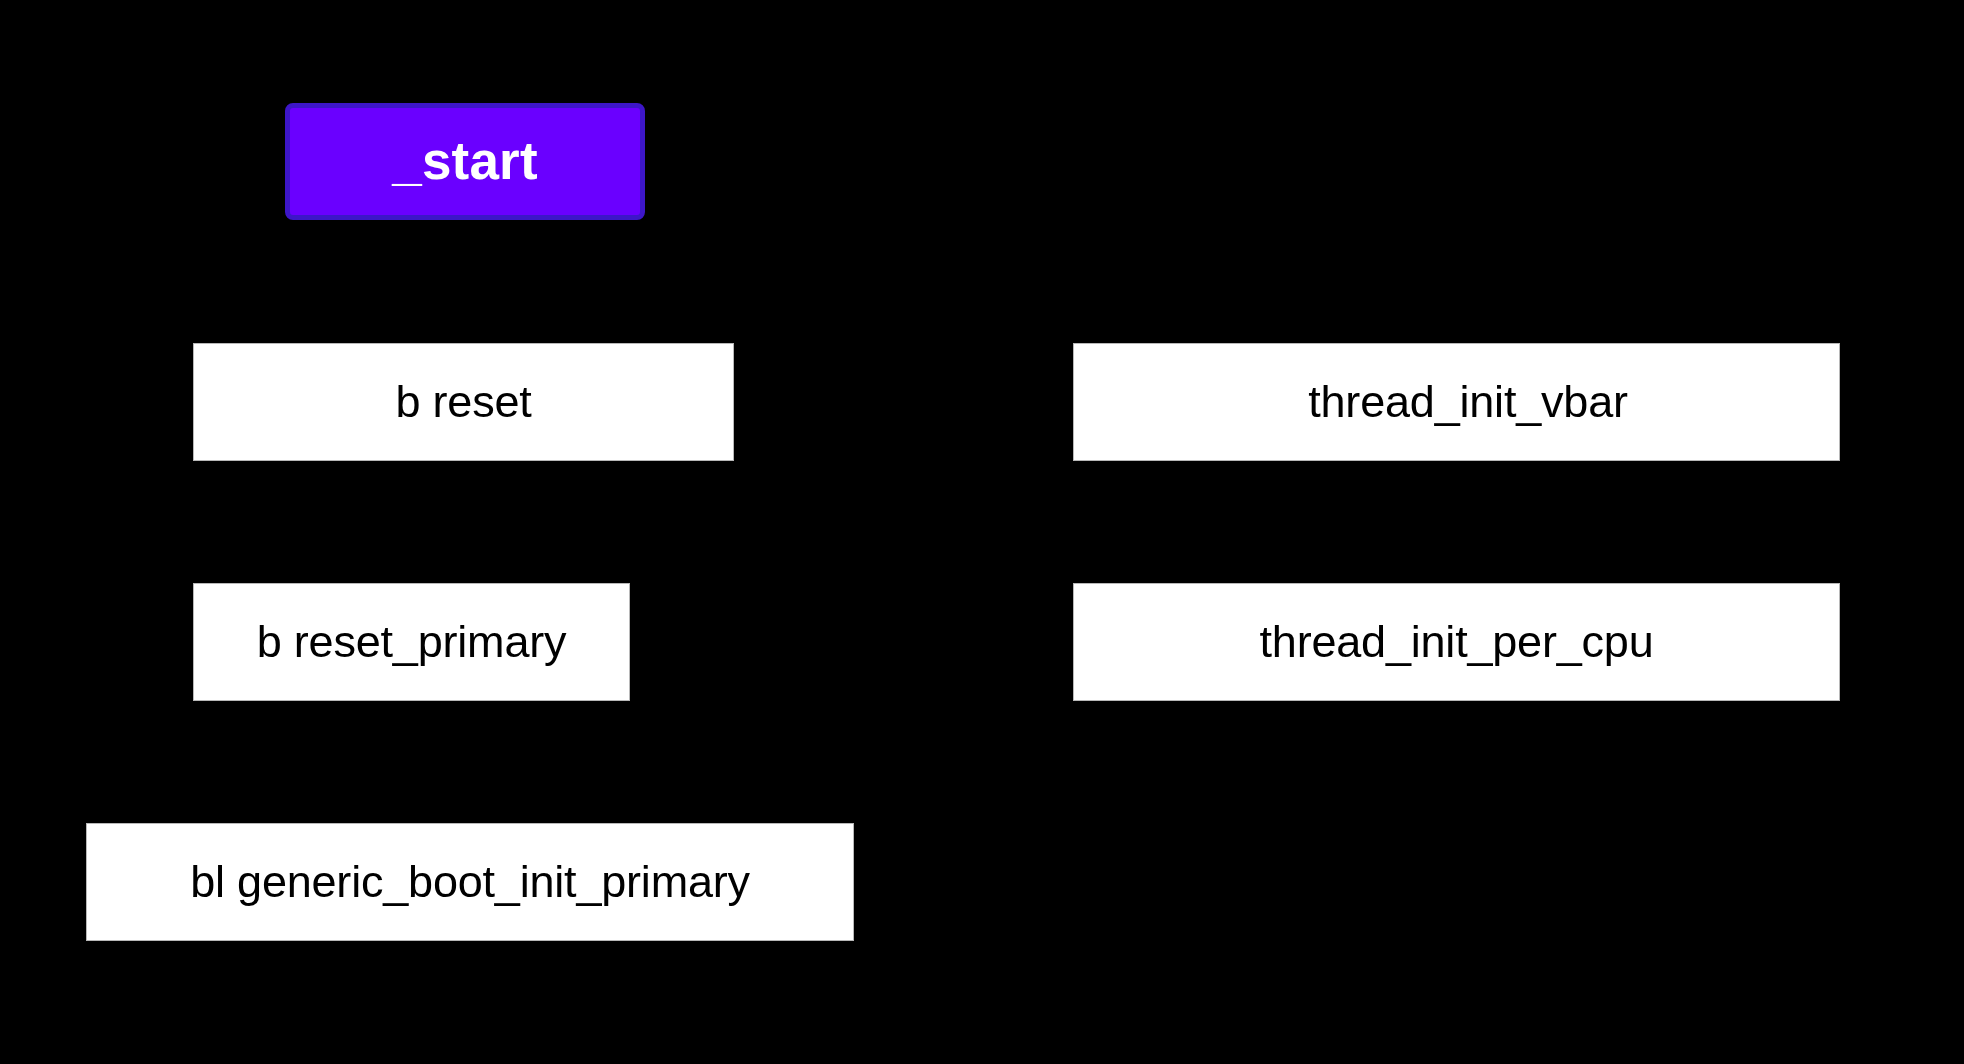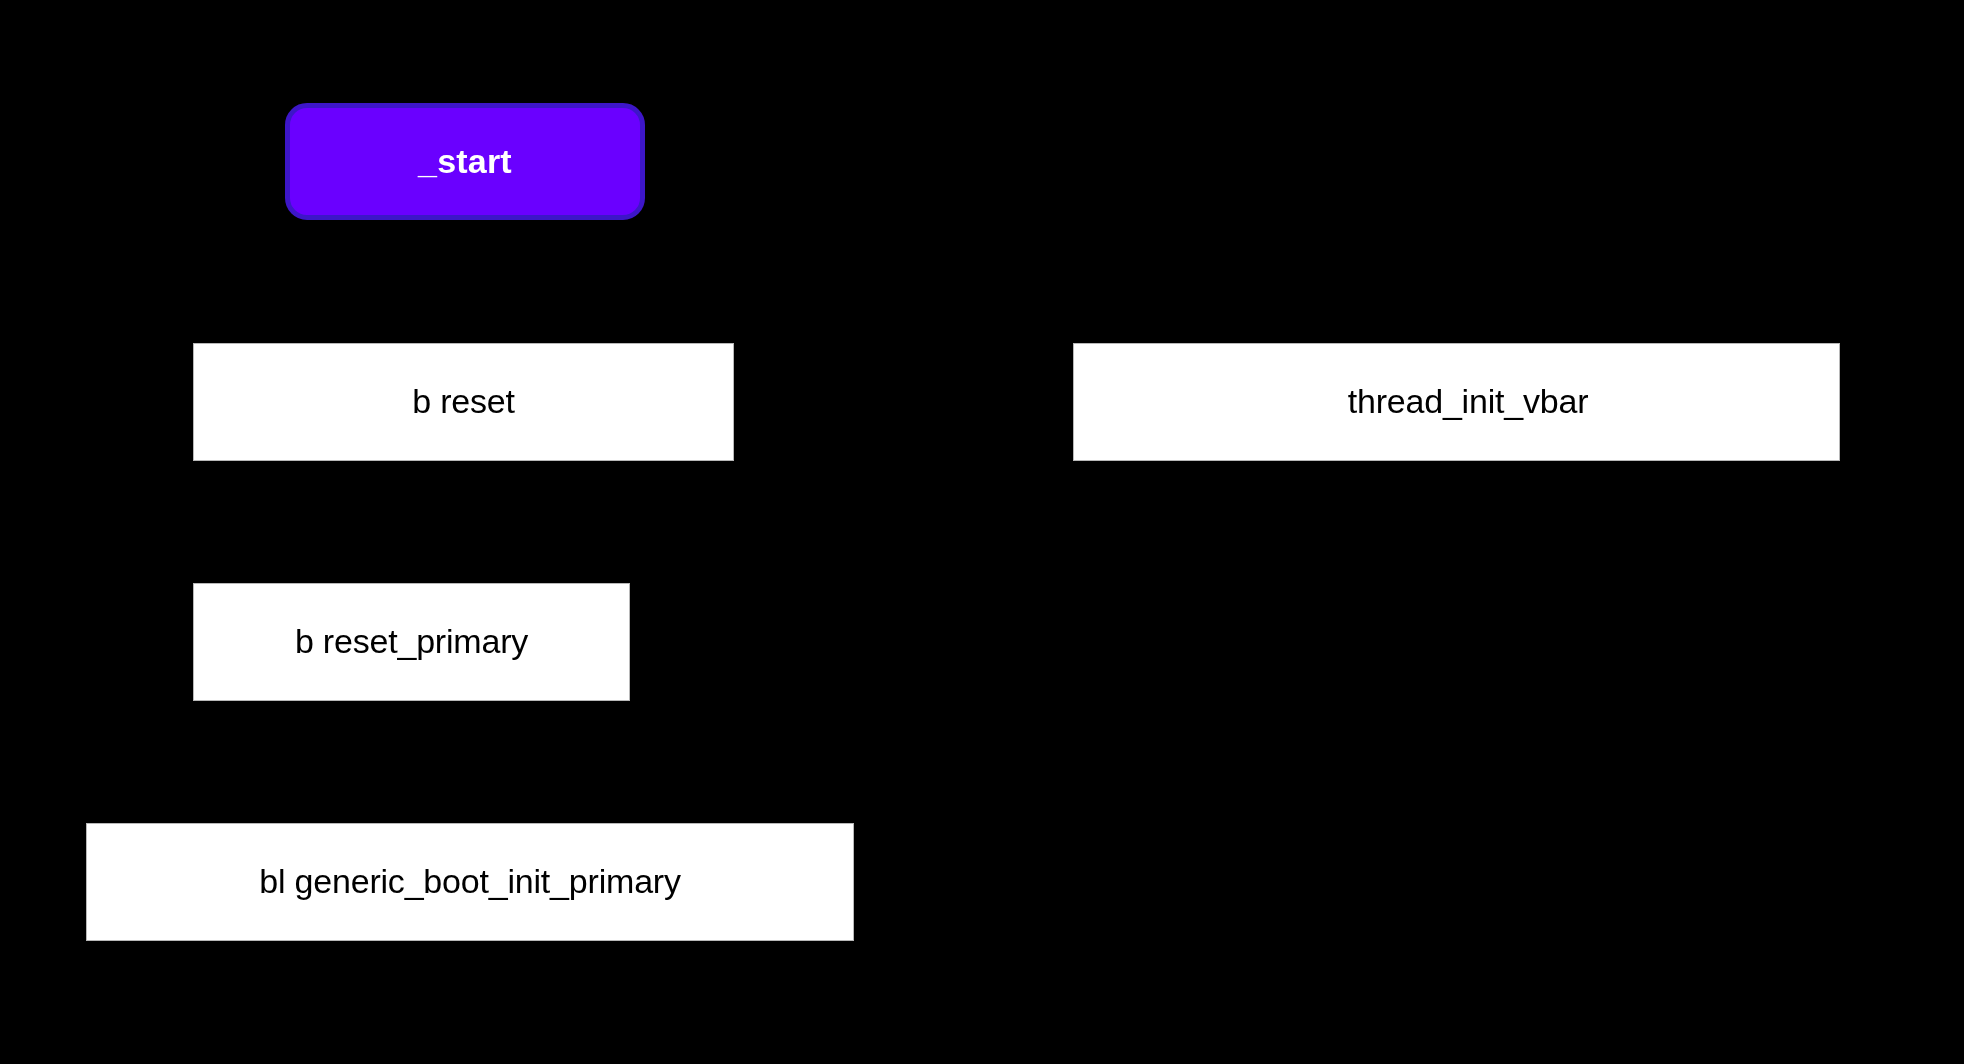--- a/index.html
+++ b/index.html
@@ -24,31 +24,31 @@
     justify-content: center;
     text-align: center;
     line-height: 1.1;
     white-space: nowrap;
   }
   
   .node-process {
     background: #ffffff;
     color: #000000;
     border: 1px solid #b8b8b8;
-    font-size: 34px;
+    font-size: 45px;
     font-weight: 400;
     letter-spacing: -0.2px;
   }
   
   .node-entry {
     background: #6a00ff;
     color: #ffffff;
     border: 5px solid #3d16c8;
-    border-radius: 22px;
-    font-size: 34px;
+    border-radius: 8px;
+    font-size: 53px;
     font-weight: bold;
     letter-spacing: 0.2px;
   }
   .node-label {
     display: block;
     pointer-events: none;
   }
 </style>
 </head>
 <body>
@@ -64,19 +64,22 @@
   </div>
 
   <div class="node node-process" style="left:1073px; top:343px; width:767px; height:118px;padding-left:23px;">
     <span class="node-label">thread_init_vbar</span>
   </div>
 
   <div class="node node-process" style="left:193px; top:583px; width:437px; height:118px;">
     <span class="node-label">b reset_primary</span>
   </div>
 
+  <div class="node node-process" style="left:1073px; top:583px; width:767px; height:118px;">
+    <span class="node-label">thread_init_per_cpu</span>
+  </div>
 
   <div class="node node-process" style="left:86px; top:823px; width:768px; height:118px;">
     <span class="node-label">bl generic_boot_init_primary</span>
   </div>
 
 
 </div>
 
 </body></html>

